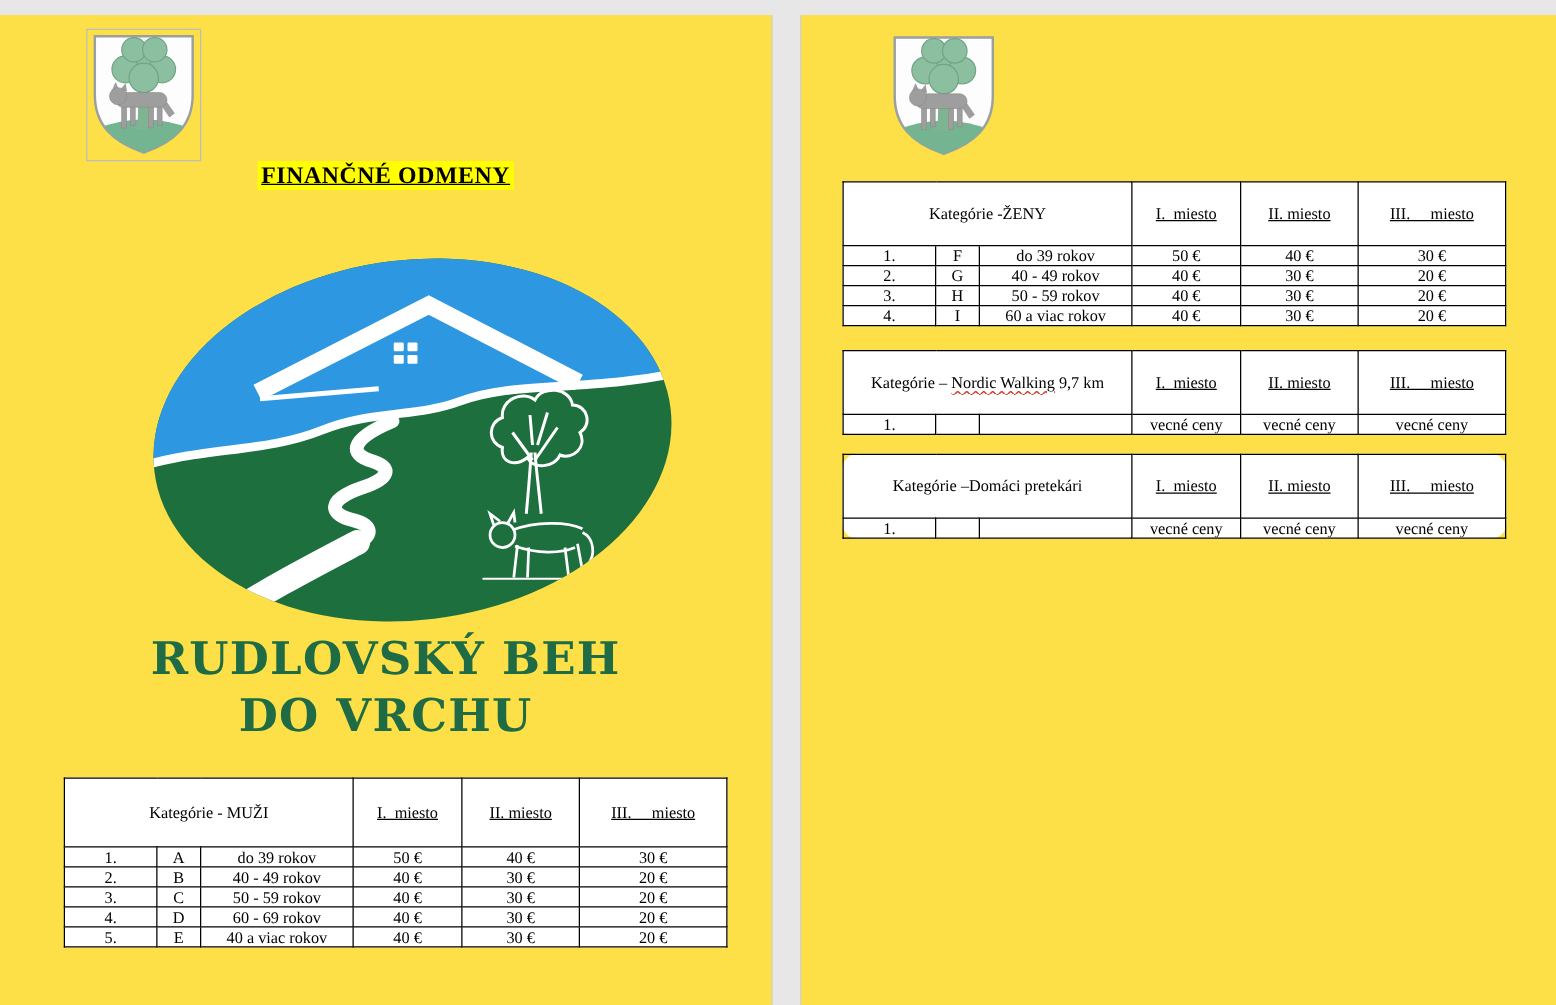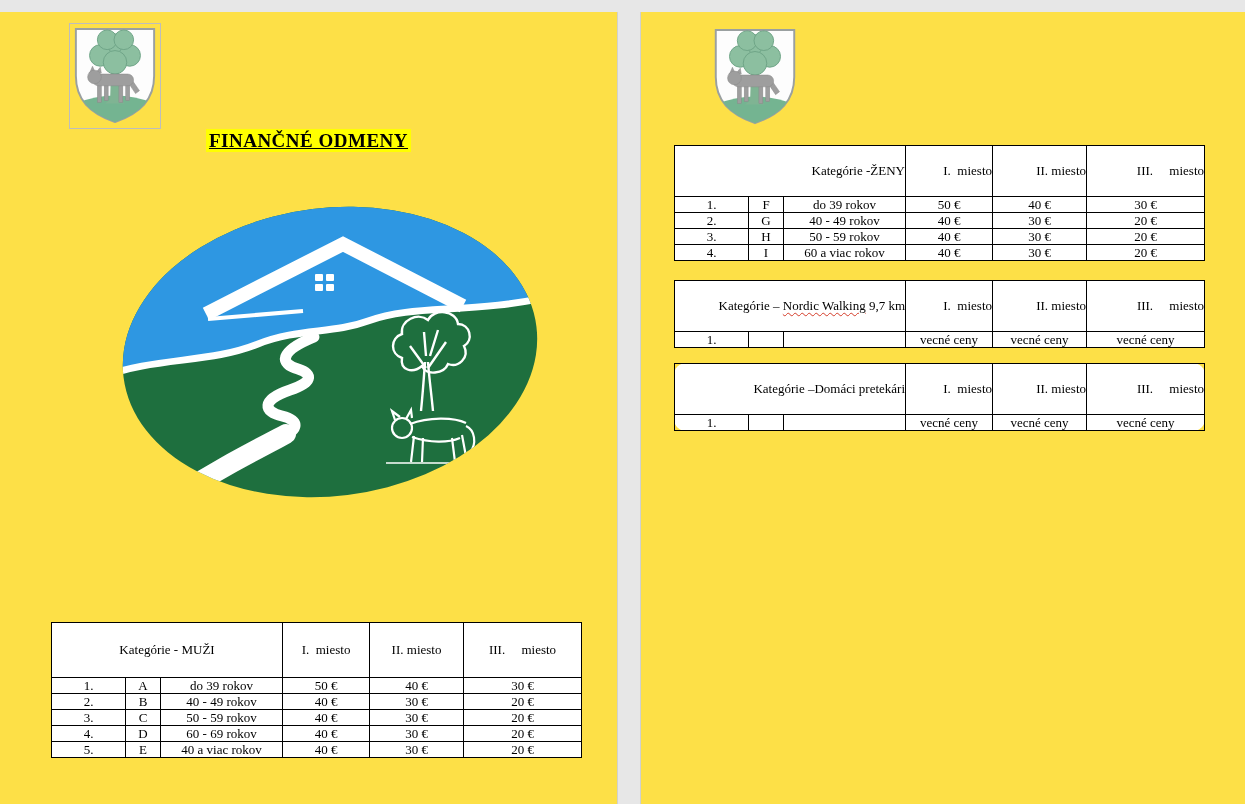--- a/index.html
+++ b/index.html
@@ -28,26 +28,26 @@
   .logo-text{position:absolute;top:492px;left:0;width:617px;text-align:center;
     font-family:"DejaVu Serif",serif;font-weight:bold;font-size:36px;
     line-height:46px;color:#1e6b45;letter-spacing:1px;}
 
   .prize-table{border-collapse:collapse;table-layout:fixed;width:530px;
     font-size:13px;position:absolute;background:#fff;}
   .prize-table td{border:1px solid #000;text-align:center;padding:0;overflow:hidden;
     vertical-align:middle;}
   .prize-table thead td{height:54px;}
   .prize-table tbody td{height:15px;line-height:15px;}
-  .prize-table .col-h{white-space:pre;}
+  .prize-table .col-h{white-space:pre;text-decoration:underline;}
   .t-muzi{left:41px;top:610px;margin-left:10px;}
   .t-zeny{left:33px;top:133px;}
   .t-nordic{left:33px;top:268px;}
   .t-domaci{left:33px;top:351px;border-radius:12px;}
-  .t-right thead td{height:50px;text-align:right;}
+  .t-right thead td{height:50px;}
   .squiggle{text-decoration:underline wavy #d43c2a;text-decoration-thickness:1px;
     text-underline-offset:2px;}
 </style>
 </head>
 <body>
 
 <div class="page page-left">
 
   <div class="coat-frame">
     <svg viewBox="0 0 92 104">
@@ -126,20 +126,24 @@
           <path d="M292,218 C310,211 336,211 348,217"></path>
           <path d="M294,231 C312,237 330,237 342,232"></path>
           <path d="M296,230 L293,256 M305,232 L304,256 M334,232 L337,256 M344,229 L349,256"></path>
           <path d="M348,220 C357,224 359,238 352,246"></path>
           <path d="M268,257 L362,257" stroke-width="1.5"></path>
         </g>
       </g>
     </svg>
   </div>
 
+  <div class="logo-text">
+    <div>RUDLOVSKÝ BEH</div>
+    <div>DO VRCHU</div>
+  </div>
 
   <table class="prize-table t-muzi">
     <colgroup>
         <col style="width:74px">
         <col style="width:35px">
         <col style="width:122px">
       <col style="width:87px">
         <col style="width:94px">
         <col style="width:118px">
       </colgroup>

